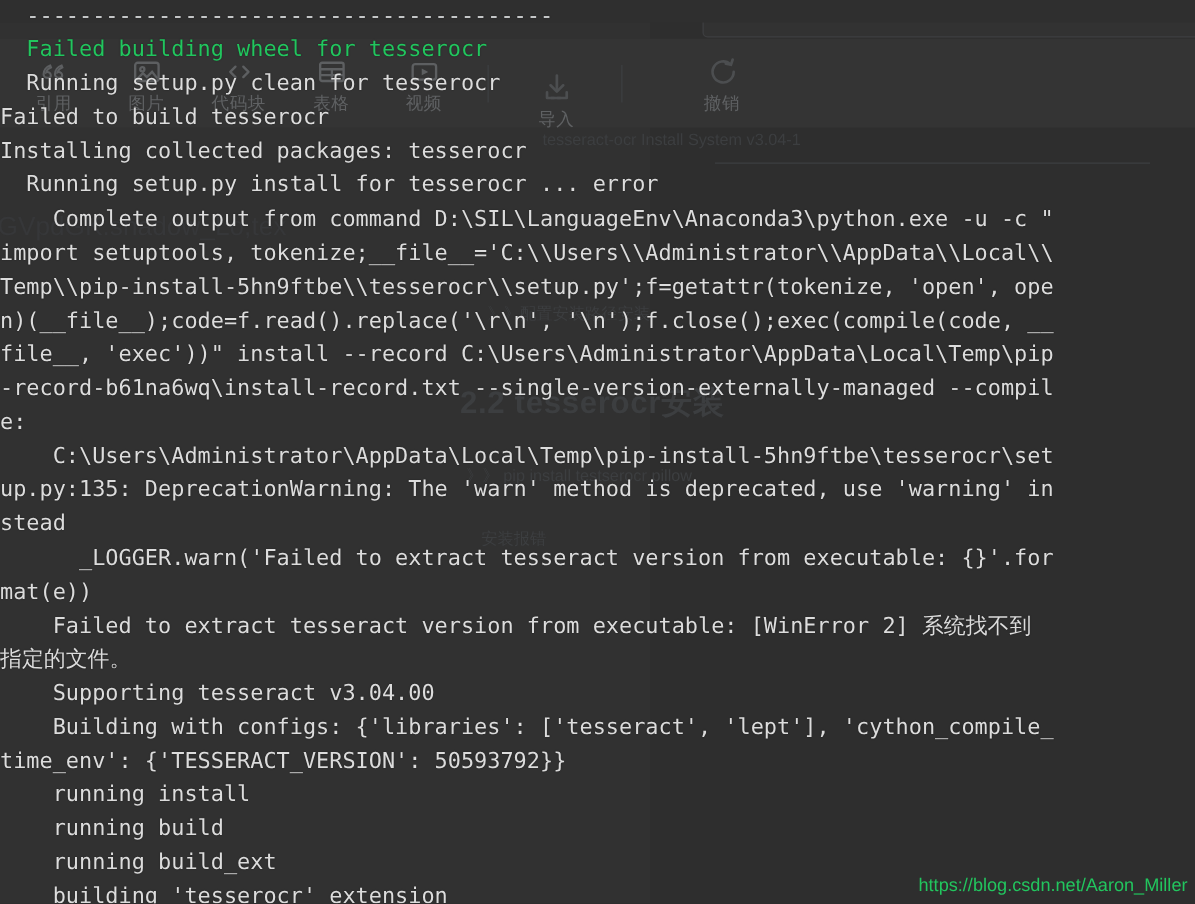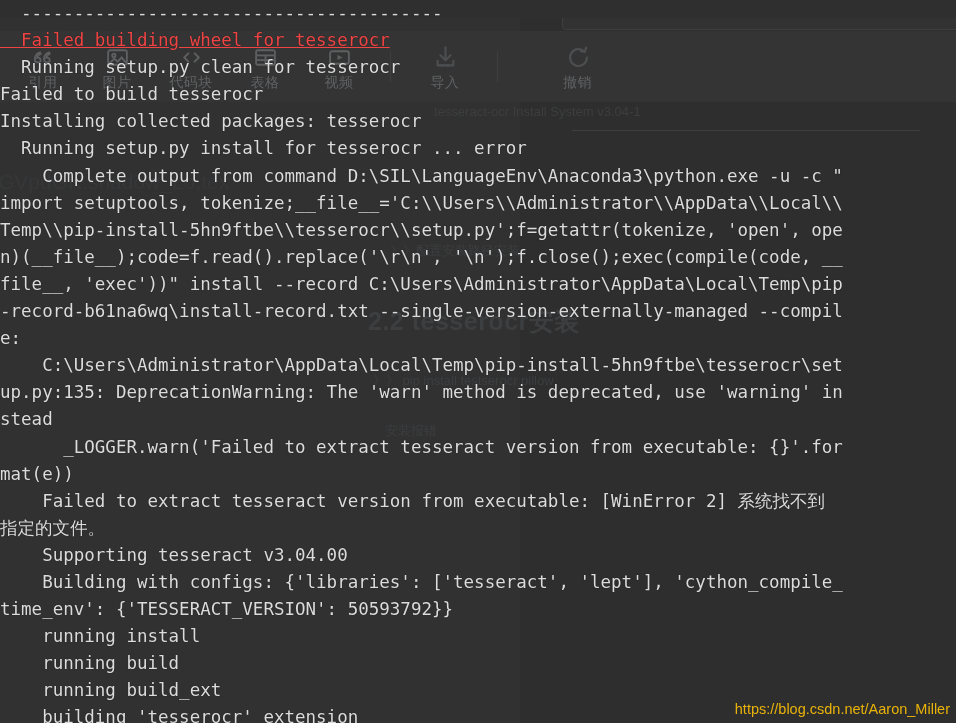--- a/index.html
+++ b/index.html
@@ -138,31 +138,31 @@
     color: #dcdcdc;
     white-space: pre;
     overflow: hidden;
     text-shadow: 0 0 1px rgba(0,0,0,0.55);
   }
   #console-layer .line {
     white-space: pre;
     height: 27.1px;
   }
   .c-dash   { color: #d8dadb; }
-  .c-err    { color: #ef4444; text-decoration: underline; }
+  .c-err    { color: #22c55e; }
 
   
   .watermark {
     position: absolute;
     z-index: 3;
     right: 6px;
     bottom: 6px;
     font-family: "Liberation Sans", sans-serif;
     font-size: 14.5px;
-    color: #eab308;
+    color: #22c55e;
     white-space: nowrap;
     user-select: none;
   }
 
   
   .top-edge {
     position: absolute;
     left: 0; top: 0;
     width: 956px; height: 18px;
     background: #2f2f2f;
@@ -231,21 +231,21 @@
             <polygon points="10,9.5 15,12 10,14.5" fill="#5d5f61" stroke="none"></polygon>
           </svg>
         </span>
         <span class="tb-label">视频</span>
       </div>
 
 
 
       <div class="tb-sep" style="margin-left:14px;margin-right:18px;"></div>
 
-      <div class="tb-item" style="width:72px;">
+      <div class="tb-item" style="width:72px;justify-content:flex-end;">
         <span class="tb-icon">
           <svg width="27" height="27" viewBox="0 0 24 24" fill="none" stroke="#4c4e50" stroke-width="1.9" stroke-linecap="round" stroke-linejoin="round">
             <line x1="12" y1="3" x2="12" y2="14"></line>
             <polyline points="7.5,10 12,14.5 16.5,10"></polyline>
             <polyline points="5,15 5,19 19,19 19,15"></polyline>
             <line x1="8" y1="19" x2="16" y2="19" stroke-dasharray="2 2.5"></line>
           </svg>
         </span>
         <span class="tb-label">导入</span>
       </div>

